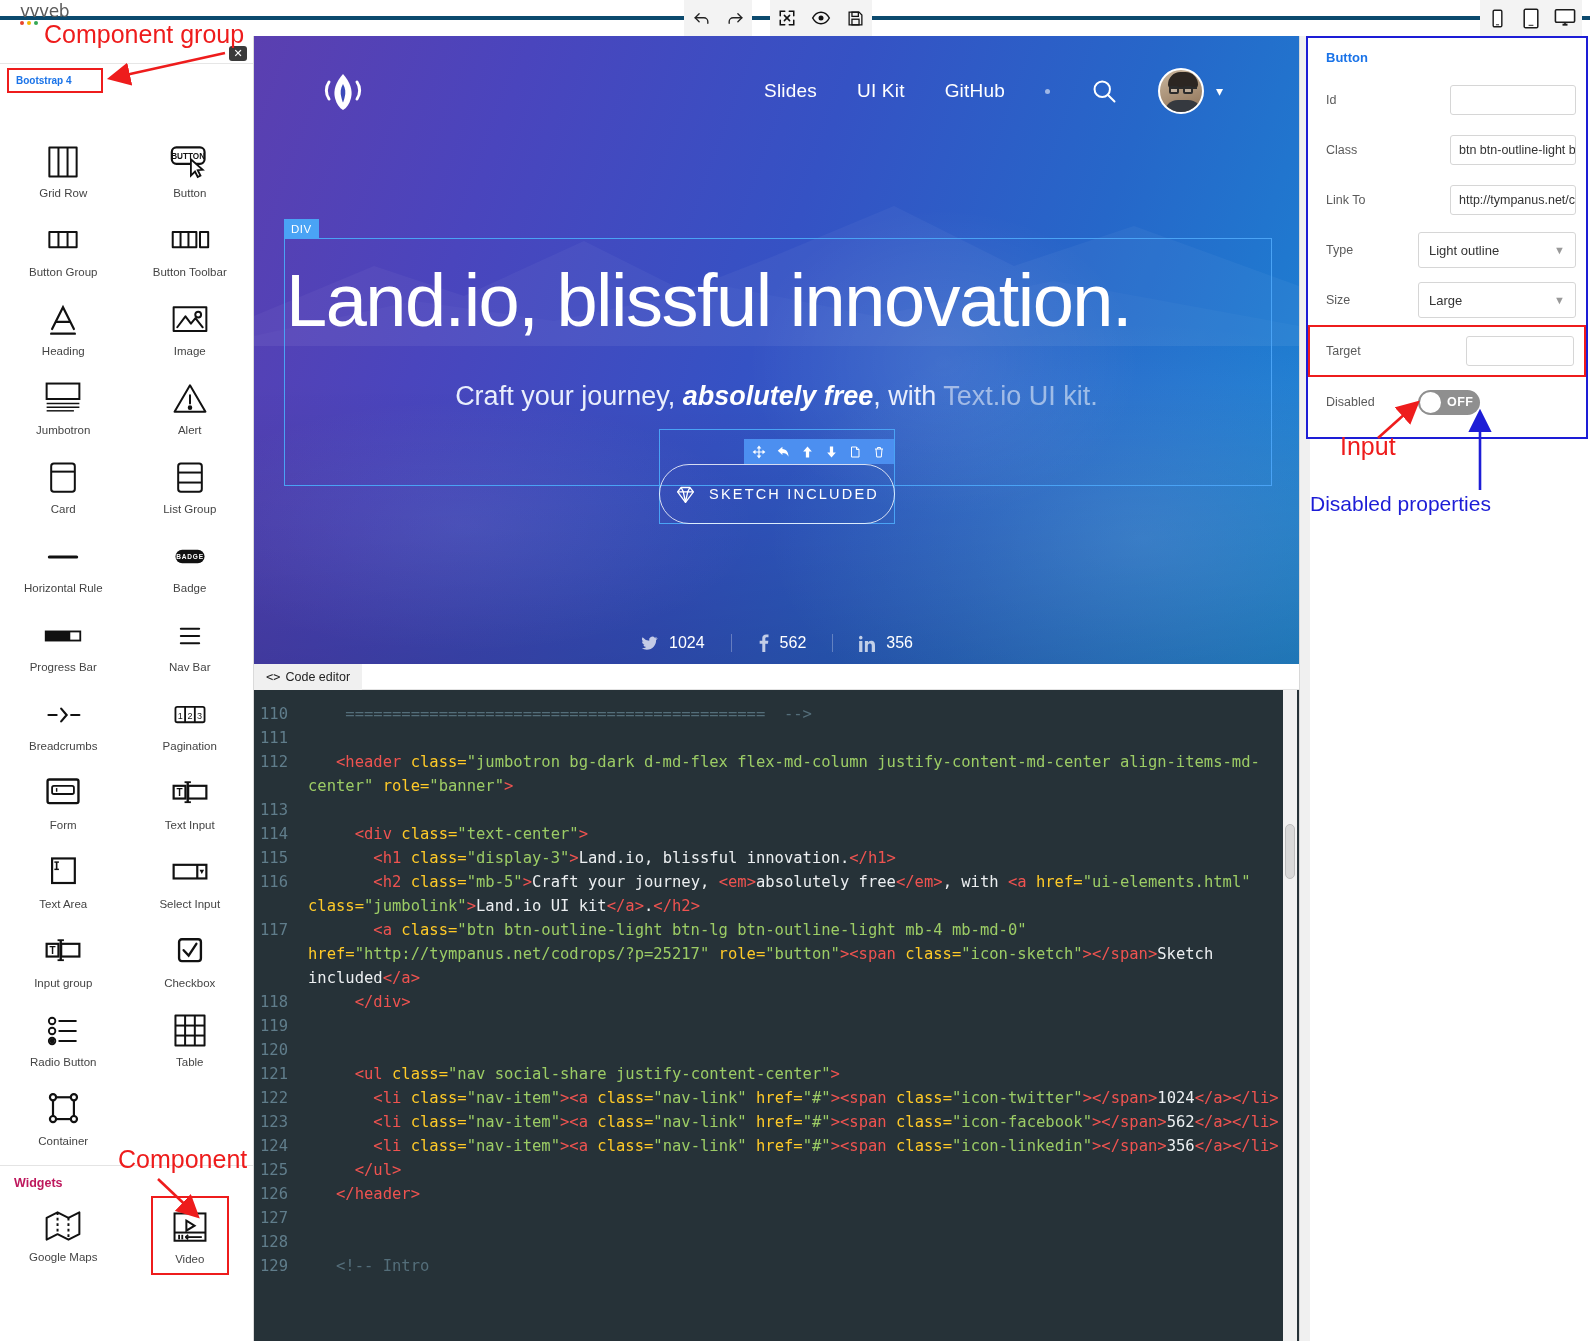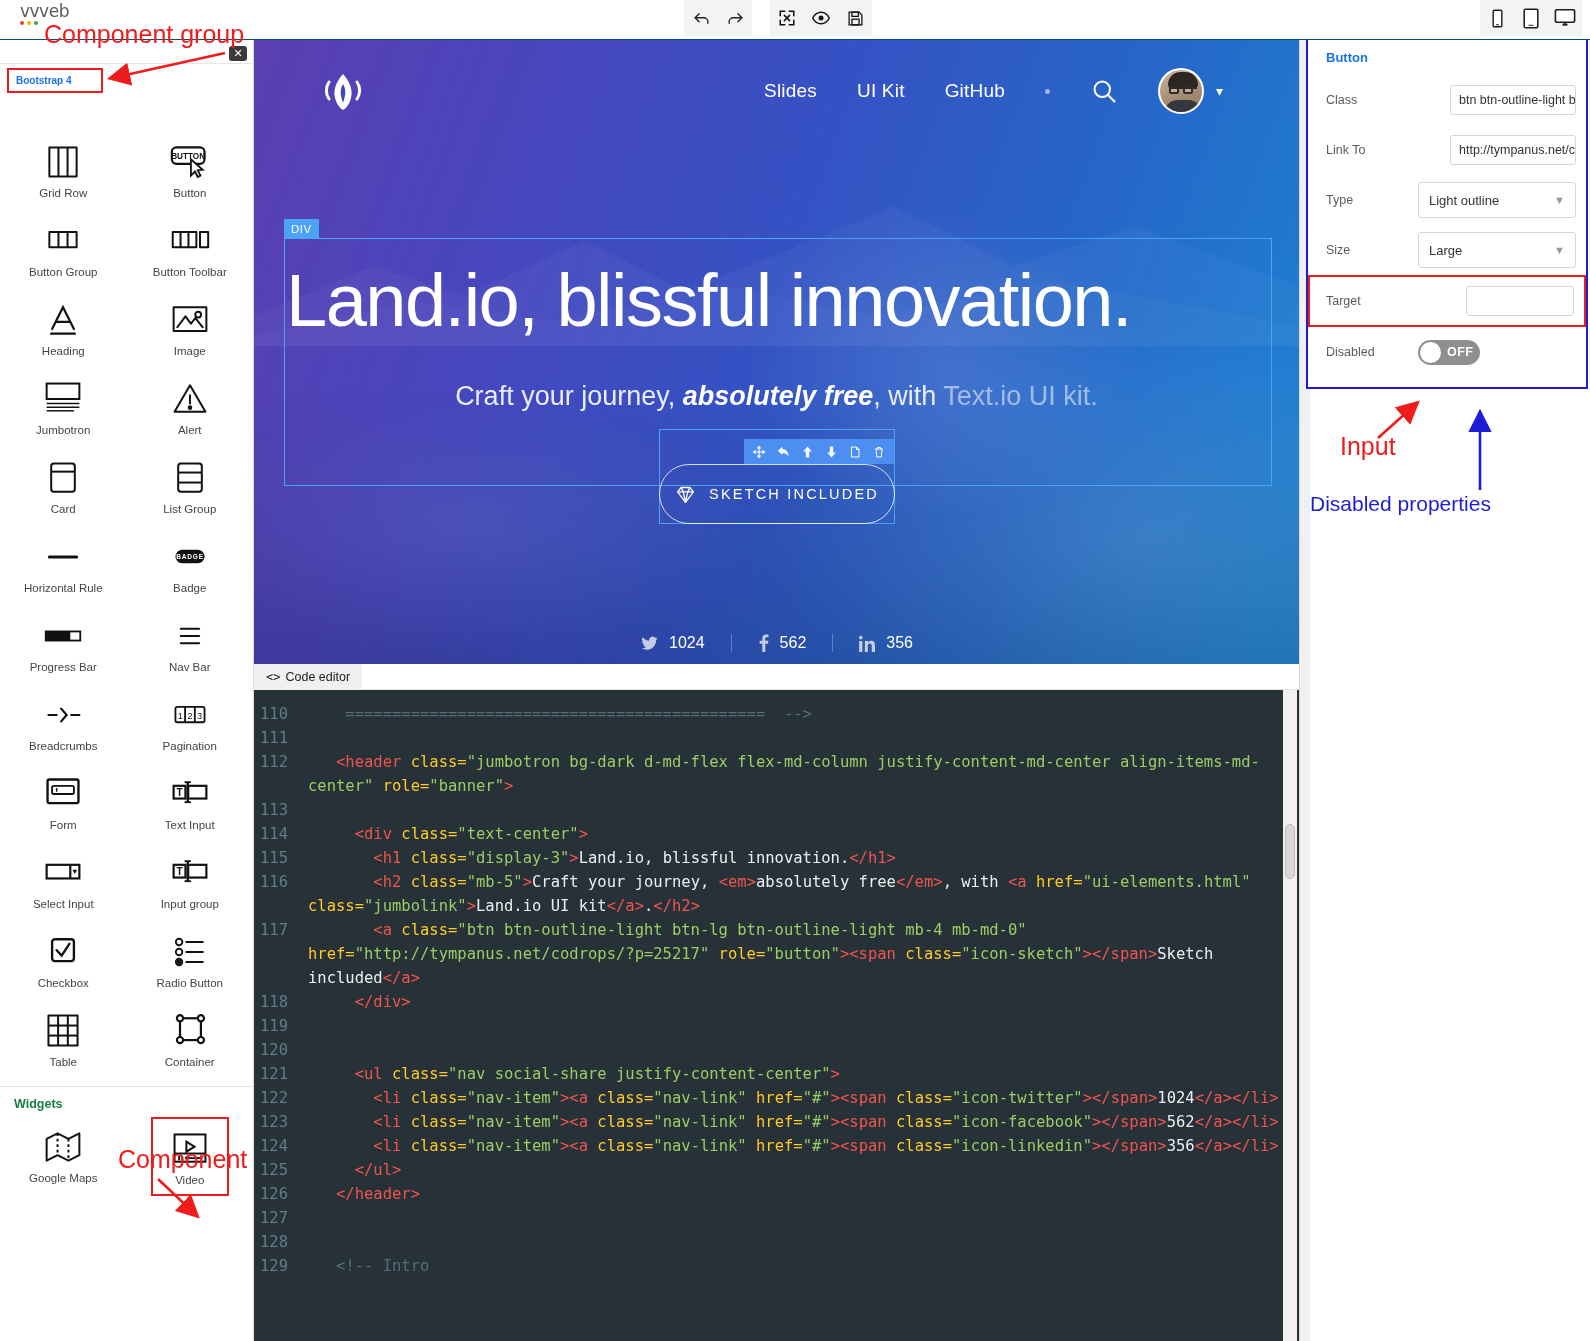--- a/index.html
+++ b/index.html
@@ -7,22 +7,22 @@
     margin: 0; padding: 0;
     width: 1590px; height: 1341px;
     overflow: hidden;
     font-family: "Liberation Sans", sans-serif;
     background: #ffffff;
   }
   #app { position: relative; width: 1590px; height: 1341px; }
 
   
   .topbar {
-    position: absolute; left: 0; top: 0; width: 1590px; height: 40px;
-    background: #ffffff; border-bottom: 1px solid #0c4a6e;
+    position: absolute; left: 0; top: 0; width: 1590px; height: 20px;
+    background: #ffffff; border-bottom: 4px solid #0c4a6e;
     z-index: 40;
   }
   .logo-wrap { position: absolute; left: 20px; top: 2px; width: 110px; }
   .logo-text {
     font-family: "DejaVu Sans", sans-serif;
     font-size: 17px; color: #5a5a5a; letter-spacing: -0.5px; line-height: 18px;
   }
   .logo-dots { display: flex; gap: 3px; margin-top: 1px; }
   .logo-dots i { width: 4px; height: 4px; border-radius: 50%; display: block; }
 
@@ -70,21 +70,21 @@
     height: 79px; display: flex; flex-direction: column; align-items: center; justify-content: flex-start;
     padding-top: 6px; cursor: pointer; position: relative;
   }
   .comp .ico { height: 48px; display: flex; align-items: center; justify-content: center; }
   .comp .cname {
     font-size: 11.5px; color: #444; text-align: center; margin-top: 1px;
     font-family: "Liberation Sans", sans-serif;
   }
   .divider-row { grid-column: 1 / span 2; height: 1px; background: #e4e4e4; margin: 6px 0 0 0; }
   .widgets-label {
-    grid-column: 1 / span 2; font-size: 12.5px; font-weight: bold; color: #15803d;
+    grid-column: 1 / span 2; font-size: 12.5px; font-weight: bold; color: #be185d;
     padding: 10px 0 6px 14px;
   }
   .comp.highlight-box {
     border: 2px solid #ee1c1c;
   }
 
   
   .anno { position: absolute; z-index: 60; pointer-events: none; }
   .anno-text-red {
     color: #ee1c1c; font-size: 25px; font-family: "Liberation Sans", sans-serif;
@@ -525,20 +525,31 @@
             <svg width="46" height="40" viewBox="0 0 48 44" fill="none" stroke="#111" stroke-width="2.4">
               <rect x="6" y="13" width="13" height="14"></rect>
               <text x="12.5" y="24.5" font-size="11" font-family="Liberation Sans, sans-serif" fill="#111" stroke="none" text-anchor="middle" font-weight="bold">T</text>
               <rect x="22" y="13" width="20" height="14"></rect>
               <line x1="21.5" y1="9" x2="21.5" y2="31" stroke-width="2.6"></line>
               <line x1="18" y1="9" x2="25" y2="9" stroke-width="2"></line>
               <line x1="18" y1="31" x2="25" y2="31" stroke-width="2"></line>
             </svg>
           </span>
           <span class="cname">Text Input</span>
+        </div>
+        <div class="comp">
+          <span class="ico">
+            <svg width="42" height="40" viewBox="0 0 44 44" fill="none" stroke="#111" stroke-width="2.4">
+              <rect x="10" y="6" width="25" height="27"></rect>
+              <line x1="15" y1="10" x2="15" y2="18" stroke-width="1.8"></line>
+              <line x1="12.5" y1="10" x2="17.5" y2="10" stroke-width="1.6"></line>
+              <line x1="12.5" y1="18" x2="17.5" y2="18" stroke-width="1.6"></line>
+            </svg>
+          </span>
+          <span class="cname">Text Area</span>
         </div>
         <div class="comp">
           <span class="ico">
             <svg width="46" height="40" viewBox="0 0 48 44" fill="none" stroke="#111" stroke-width="2.4">
               <rect x="6" y="13" width="36" height="15"></rect>
               <line x1="32" y1="13" x2="32" y2="28"></line>
               <path d="M34.5 18.5 L39.5 18.5 L37 23 Z" fill="#111" stroke="none"></path>
             </svg>
           </span>
           <span class="cname">Select Input</span>
@@ -809,20 +820,24 @@
     </div>
     <div class="code-scrolltrack"></div>
     <div class="code-scroll"></div>
   </div>
 
   <div class="rightwrap">
     <div class="rail"></div>
     <div class="props">
       <div class="props-title">Button</div>
       <div id="prop-rows">
+          <div class="prow">
+            <span class="plabel">Id</span>
+            <span class="pinput"></span>
+          </div>
           <div class="prow">
             <span class="plabel">Class</span>
             <span class="pinput">btn btn-outline-light btn-lg</span>
           </div>
           <div class="prow">
             <span class="plabel">Link To</span>
             <span class="pinput">http://tympanus.net/codrops/?p=25217</span>
           </div>
           <div class="prow">
             <span class="plabel">Type</span>

